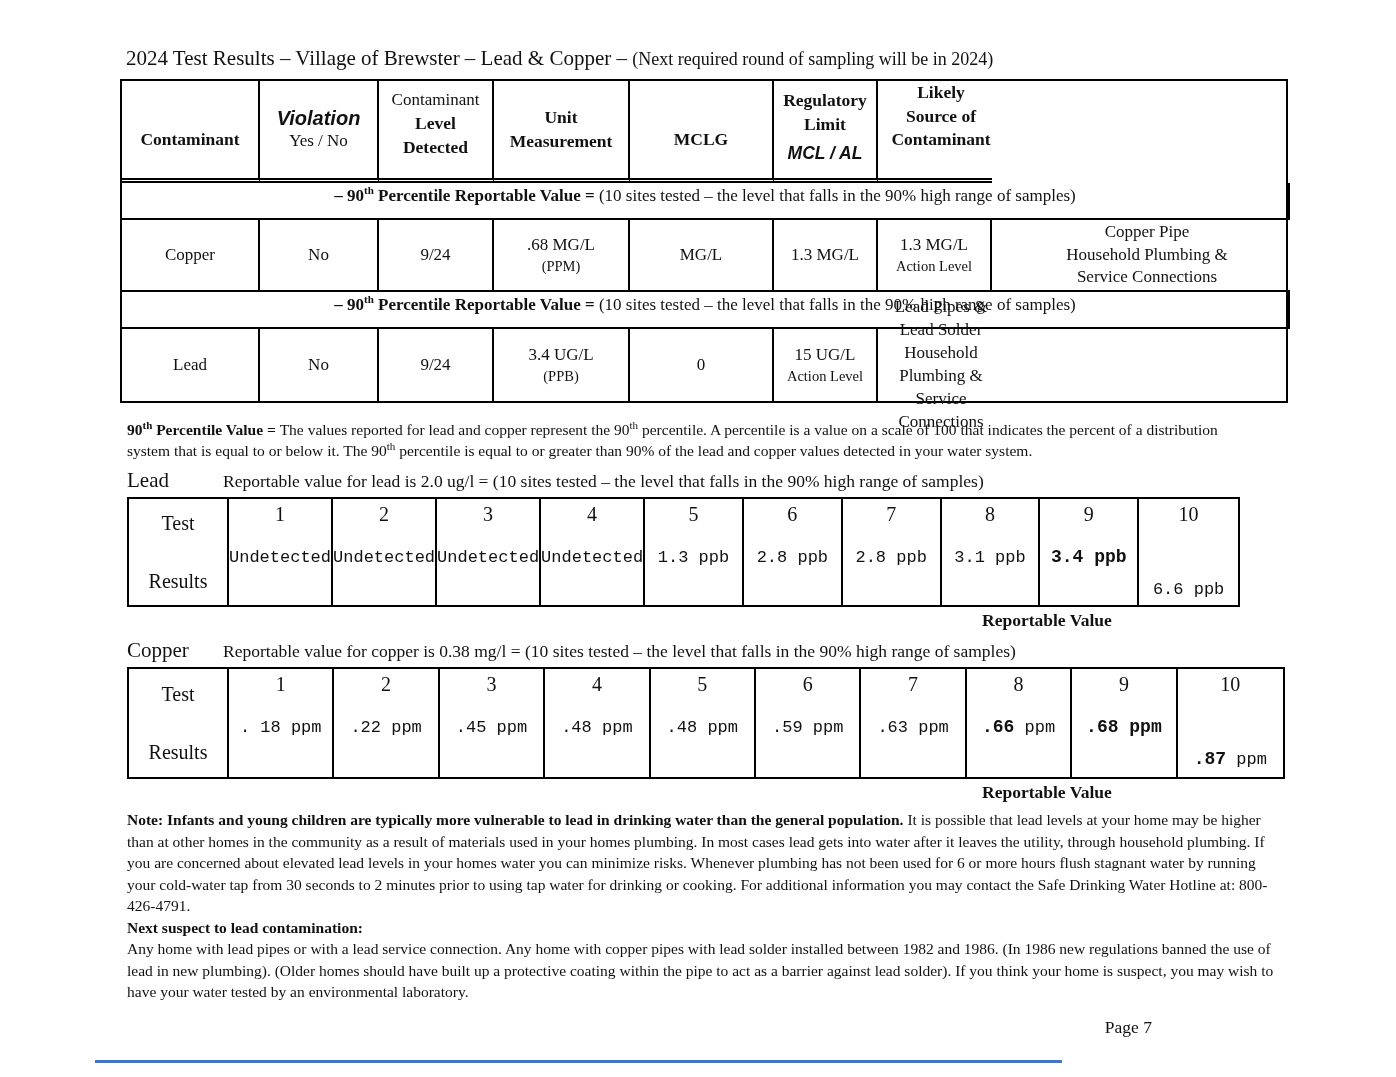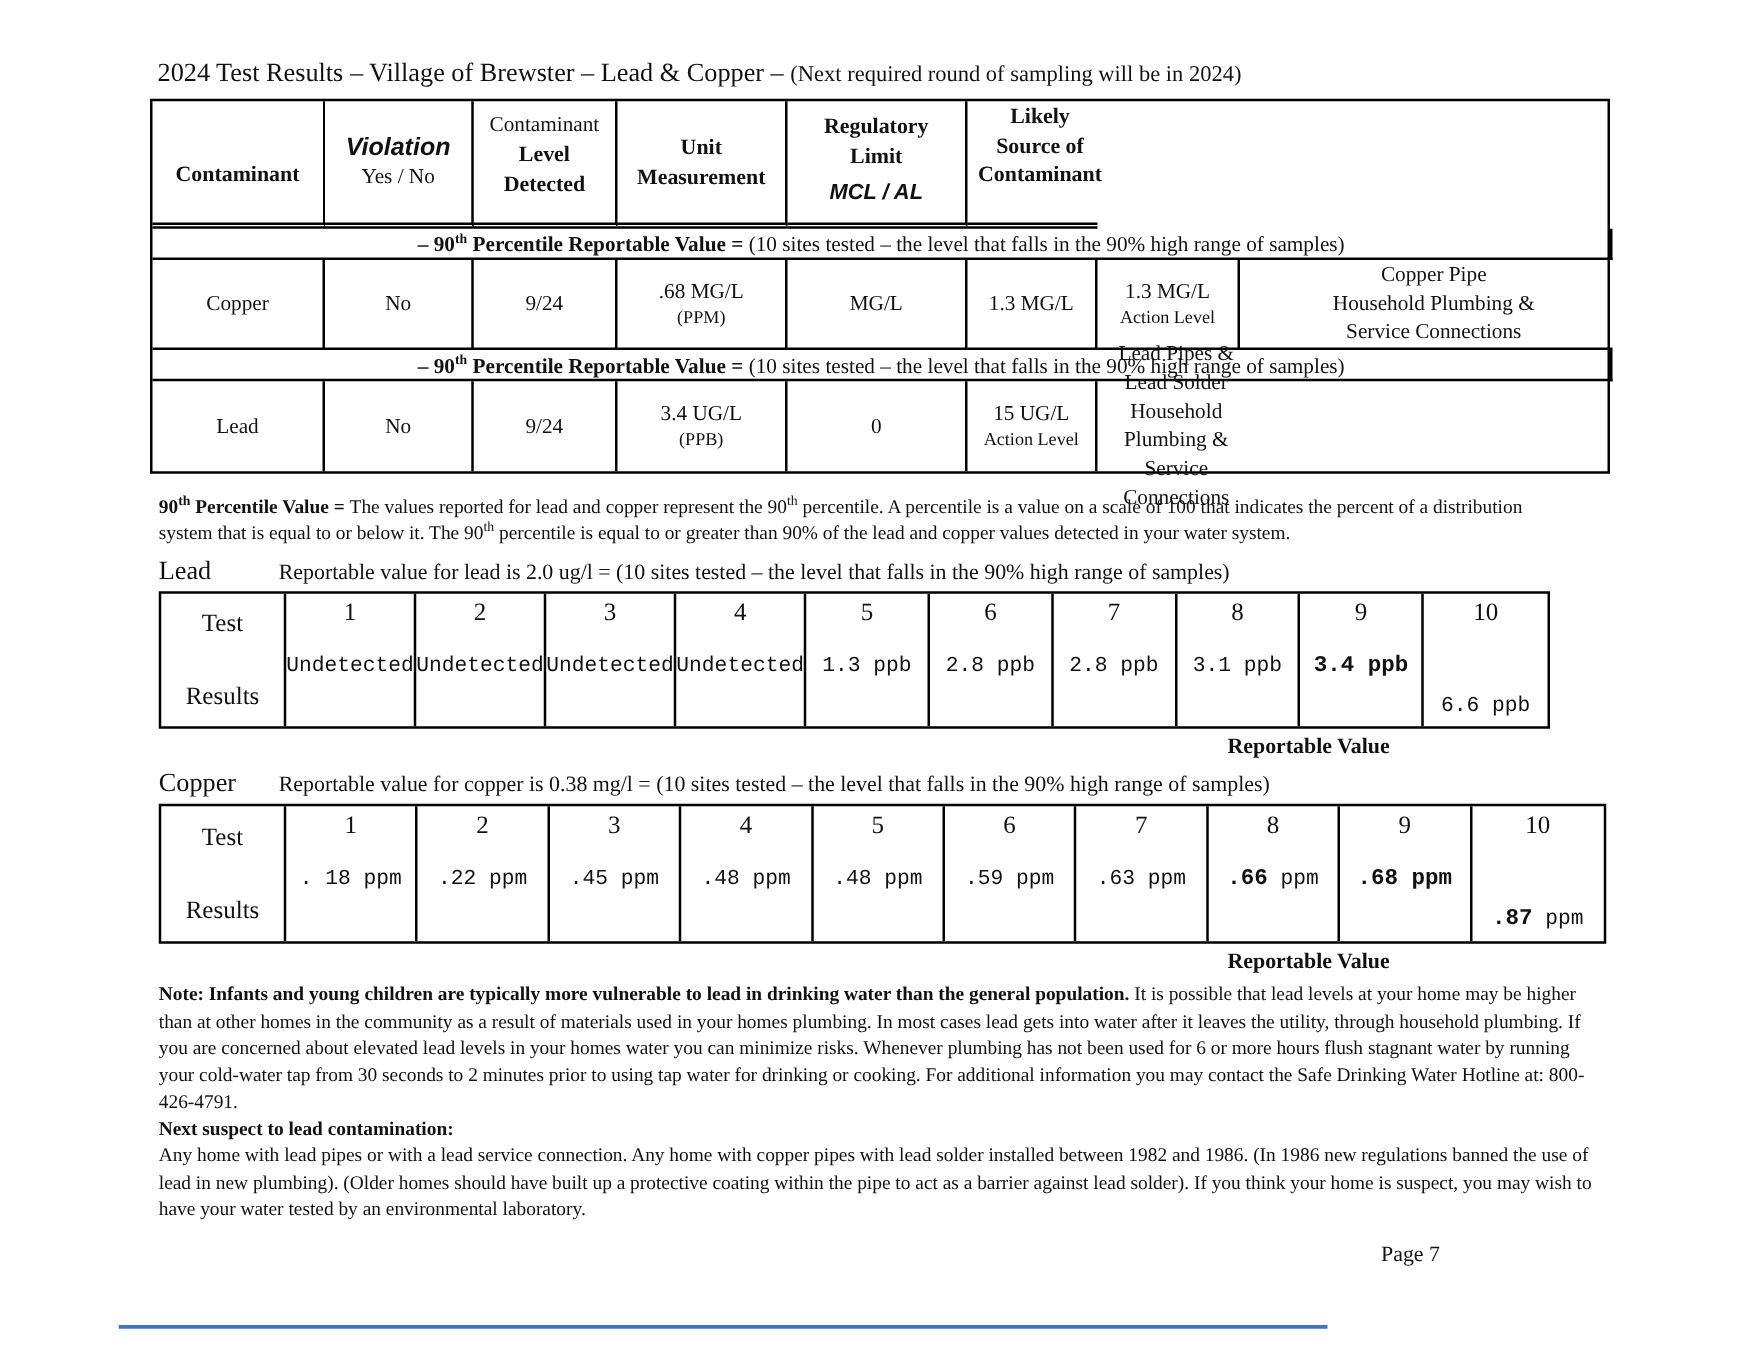--- a/index.html
+++ b/index.html
@@ -26,21 +26,21 @@
   .hc{height:102px;display:flex;flex-direction:column;align-items:center;text-align:center;border-bottom-style:double !important;border-bottom-width:5px !important;}
   .hc-bottom{justify-content:flex-end;padding-bottom:26px;}
   .hc-center{justify-content:center;}
   .hc-top{padding-top:8px;}
   .hc-split{justify-content:space-between;padding:8px 0 14px;}
   .hb{font-weight:bold;font-size:17.5px;line-height:1.35;}
   .hr17{font-size:17px;line-height:1.35;}
   .sansbi{font-family:"Liberation Sans","DejaVu Sans",sans-serif;font-weight:bold;font-style:italic;font-size:20px;}
   .sansbi2{font-family:"Liberation Sans","DejaVu Sans",sans-serif;font-weight:bold;font-style:italic;font-size:17.5px;}
   .band{
-    grid-column:1 / -1;text-align:center;font-size:17px;padding:3px 0 0;
+    grid-column:1 / -1;text-align:center;font-size:17px;padding:3px 0 12px;
   }
   .band b{font-weight:bold;}
   .bc{height:72px;display:flex;flex-direction:column;justify-content:center;align-items:center;text-align:center;font-size:17px;line-height:1.35;}
   .sub{font-size:14.5px;}
   sup.s{font-size:11px;vertical-align:super;line-height:0;}
 
   
   .pnote{margin:16px 0 0 7px;width:1128px;font-size:15.5px;line-height:21px;text-align:left;}
   .pnote b{font-weight:bold;}
 
@@ -89,20 +89,23 @@
     </div>
     <div class="hc hc-top">
       <span class="hr17">Contaminant</span>
       <span class="hb">Level</span>
       <span class="hb">Detected</span>
     </div>
     <div class="hc hc-center">
       <span class="hb">Unit</span>
       <span class="hb">Measurement</span>
     </div>
+    <div class="hc hc-bottom">
+      <span class="hb">MCLG</span>
+    </div>
     <div class="hc hc-split">
       <span><span class="hb">Regulatory</span><br>
       <span class="hb">Limit</span></span>
       <span class="sansbi2">MCL / AL</span>
     </div>
     <div class="hc hc-bottom lastcol">
       <span class="hb">Likely Source of Contaminant</span>
     </div>
 
     <div class="band">

